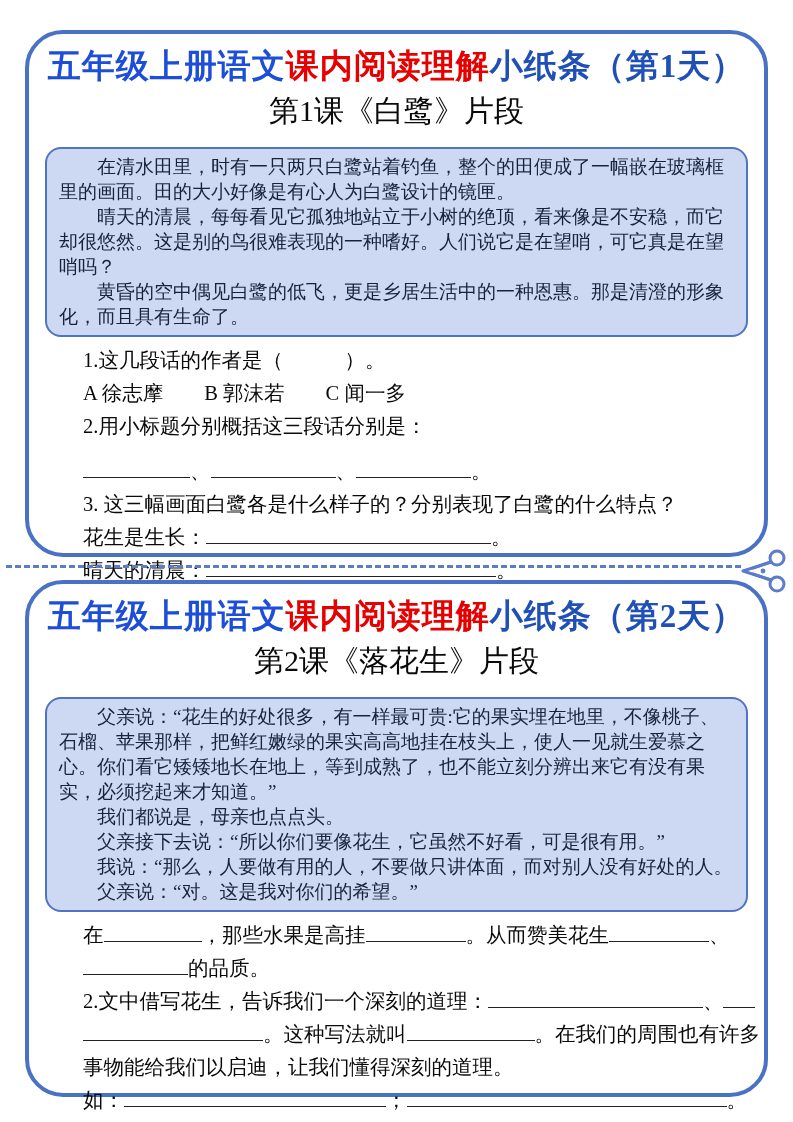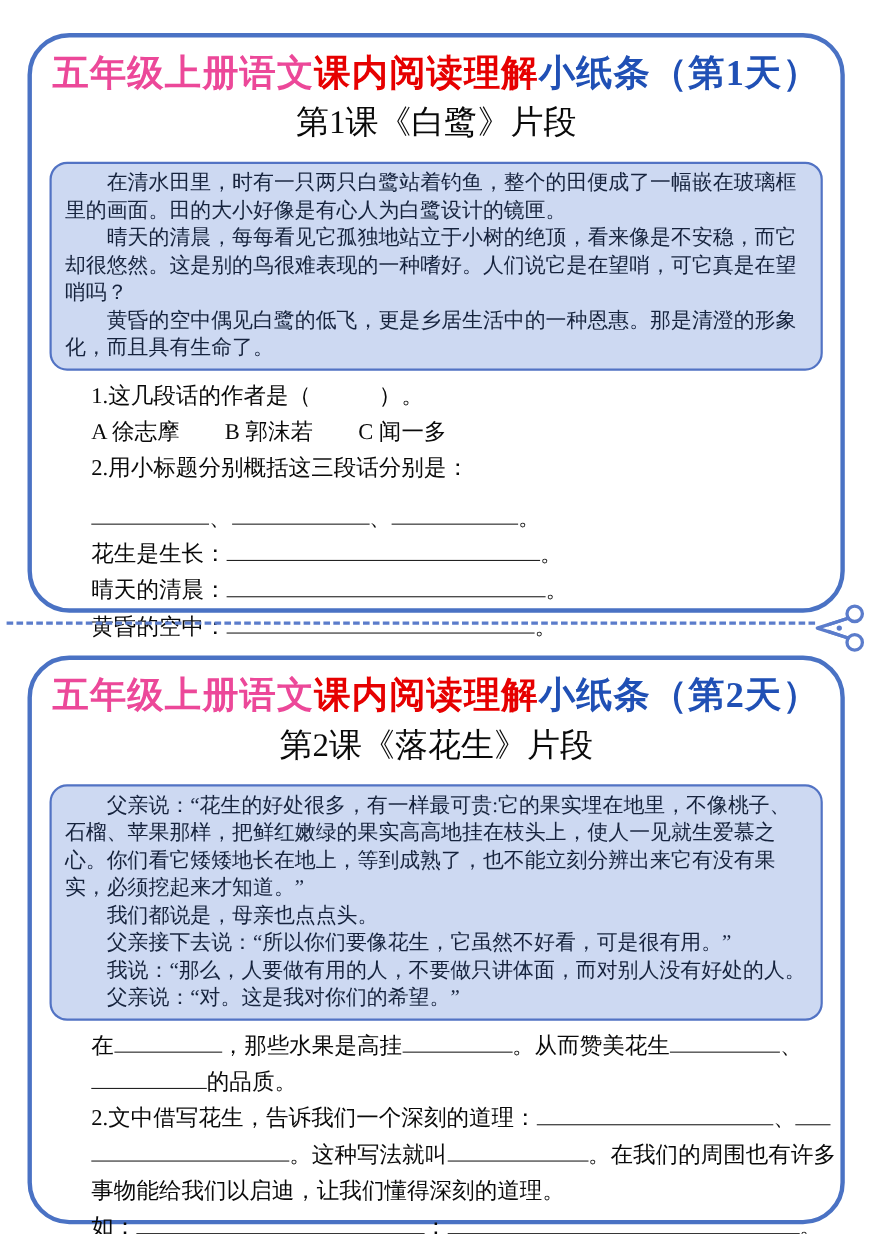--- a/index.html
+++ b/index.html
@@ -12,29 +12,29 @@
   }
   .page{position:relative;width:793px;height:1122px;}
   .card{
     position:absolute;left:25px;width:743px;
     border:4px solid #4a72c4;border-radius:38px;
     box-sizing:border-box;
     padding:4px 16px 8px 16px;
     background:#fff;
   }
   .card-1{top:30px;height:527px;}
-  .card-2{top:596px;height:517px;}
+  .card-2{top:580px;height:517px;}
   .title{
     text-align:center;
     font-size:33px;font-weight:900;
     letter-spacing:1px;
     margin:6px 0 2px 0;
     white-space:nowrap;
   }
-  .title .t-black{color:#ec4899;}
+  .title .t-black{color:#1d4ed8;}
   .title .t-red{color:#e60000;}
   .title .t-blue{color:#2050b5;}
   .subtitle{
     text-align:center;
     font-size:30px;font-weight:400;
     margin:2px 0 6px 0;color:#0a0a0a;
   }
   .passage{
     background:#cdd9f2;
     border:2px solid #5273c4;
@@ -82,20 +82,21 @@
     <div class="passage">
         <p>在清水田里，时有一只两只白鹭站着钓鱼，整个的田便成了一幅嵌在玻璃框里的画面。田的大小好像是有心人为白鹭设计的镜匣。</p>
         <p>晴天的清晨，每每看见它孤独地站立于小树的绝顶，看来像是不安稳，而它却很悠然。这是别的鸟很难表现的一种嗜好。人们说它是在望哨，可它真是在望哨吗？</p>
         <p>黄昏的空中偶见白鹭的低飞，更是乡居生活中的一种恩惠。那是清澄的形象化，而且具有生命了。</p>
       </div>
     <div class="questions">
         <div class="qline"><span>1.这几段话的作者是（　　　）。</span></div>
         <div class="qline"><span>A 徐志摩　　B 郭沫若　　C 闻一多</span></div>
         <div class="qline"><span>2.用小标题分别概括这三段话分别是：</span></div>
         <div class="qline" style="margin-top: 12px;"><span class="blank" style="width: 107px;"></span><span>、</span><span class="blank" style="width: 125px;"></span><span>、</span><span class="blank" style="width: 115px;"></span><span>。</span></div>
+        <div class="qline"><span>3. 这三幅画面白鹭各是什么样子的？分别表现了白鹭的什么特点？</span></div>
         <div class="qline"><span>花生是生长：</span><span class="blank" style="width: 285px;"></span><span>。</span></div>
         <div class="qline"><span>晴天的清晨：</span><span class="blank" style="width: 290px;"></span><span>。</span></div>
         <div class="qline"><span>黄昏的空中：</span><span class="blank" style="width: 280px;"></span><span>。</span></div>
       </div>
   </section>
 
   <div class="cutline">
     <div class="cut-dashes"></div>
     <svg class="cut-scissors" viewBox="0 0 52 52" fill="none" stroke="#5b7ccb" stroke-width="3" stroke-linecap="round" stroke-linejoin="round">
       <circle cx="38" cy="13" r="7"></circle>

